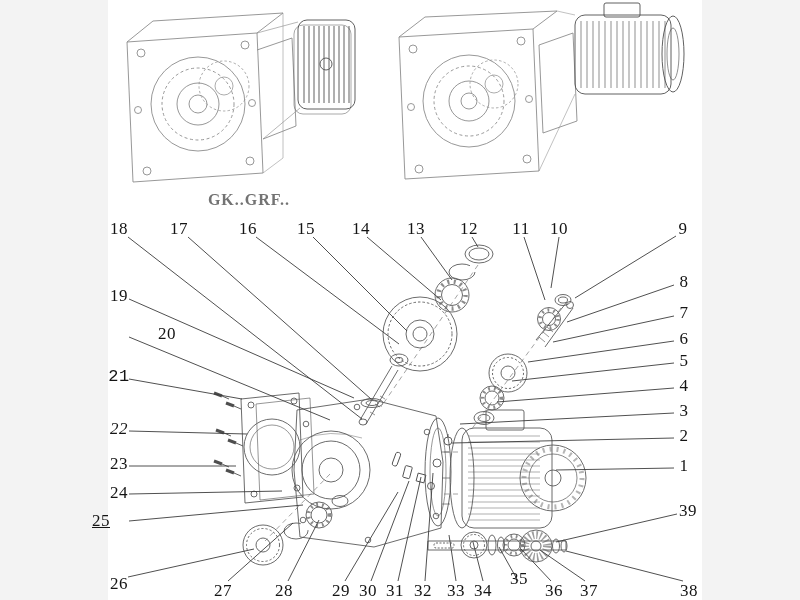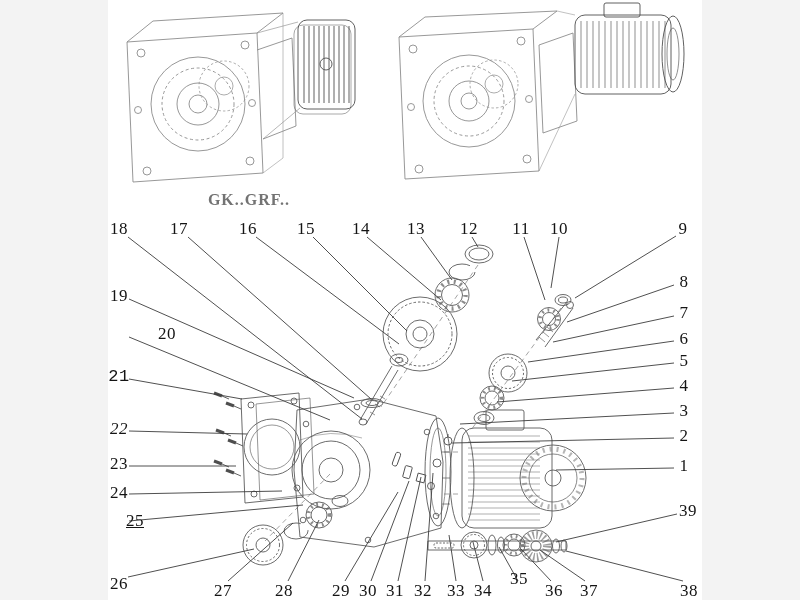--- a/index.html
+++ b/index.html
@@ -304,21 +304,21 @@
       <div class="part-num" style="left: 684px; top: 411px;">3</div>
       <div class="part-num" style="left: 684px; top: 436px;">2</div>
       <div class="part-num" style="left: 684px; top: 466px;">1</div>
       <div class="part-num" style="left: 688px; top: 511px;">39</div>
       <div class="part-num" style="left: 119px; top: 296px;">19</div>
       <div class="part-num" style="left: 119px; top: 334px; margin-left: 48px;">20</div>
       <div class="part-num" style="left: 119px; top: 376px; font-family: Liberation Mono, monospace;">21</div>
       <div class="part-num" style="left: 119px; top: 429px; font-style: italic;">22</div>
       <div class="part-num" style="left: 119px; top: 464px;">23</div>
       <div class="part-num" style="left: 119px; top: 493px;">24</div>
-      <div class="part-num" style="left: 135px; top: 521px; text-decoration: underline;">25</div>
+      <div class="part-num" style="left: 101px; top: 521px; text-decoration: underline;">25</div>
       <div class="part-num" style="left: 119px; top: 584px;">26</div>
       <div class="part-num" style="left: 223px; top: 591px;">27</div>
       <div class="part-num" style="left: 284px; top: 591px;">28</div>
       <div class="part-num" style="left: 341px; top: 591px;">29</div>
       <div class="part-num" style="left: 368px; top: 591px;">30</div>
       <div class="part-num" style="left: 395px; top: 591px;">31</div>
       <div class="part-num" style="left: 423px; top: 591px;">32</div>
       <div class="part-num" style="left: 456px; top: 591px;">33</div>
       <div class="part-num" style="left: 483px; top: 591px;">34</div>
       <div class="part-num" style="left: 519px; top: 563px; margin-top: 16px;">35</div>

